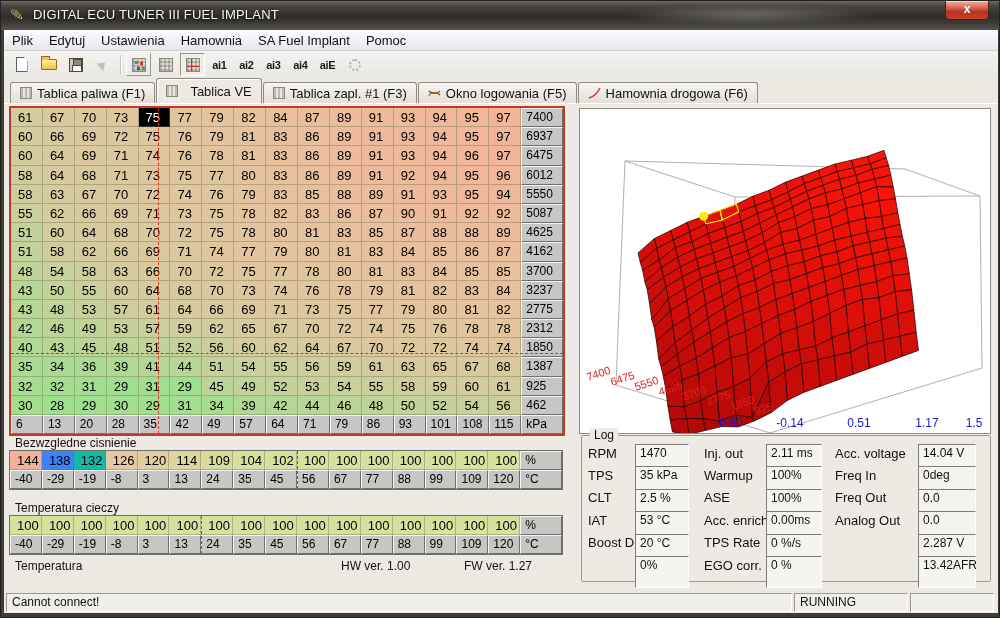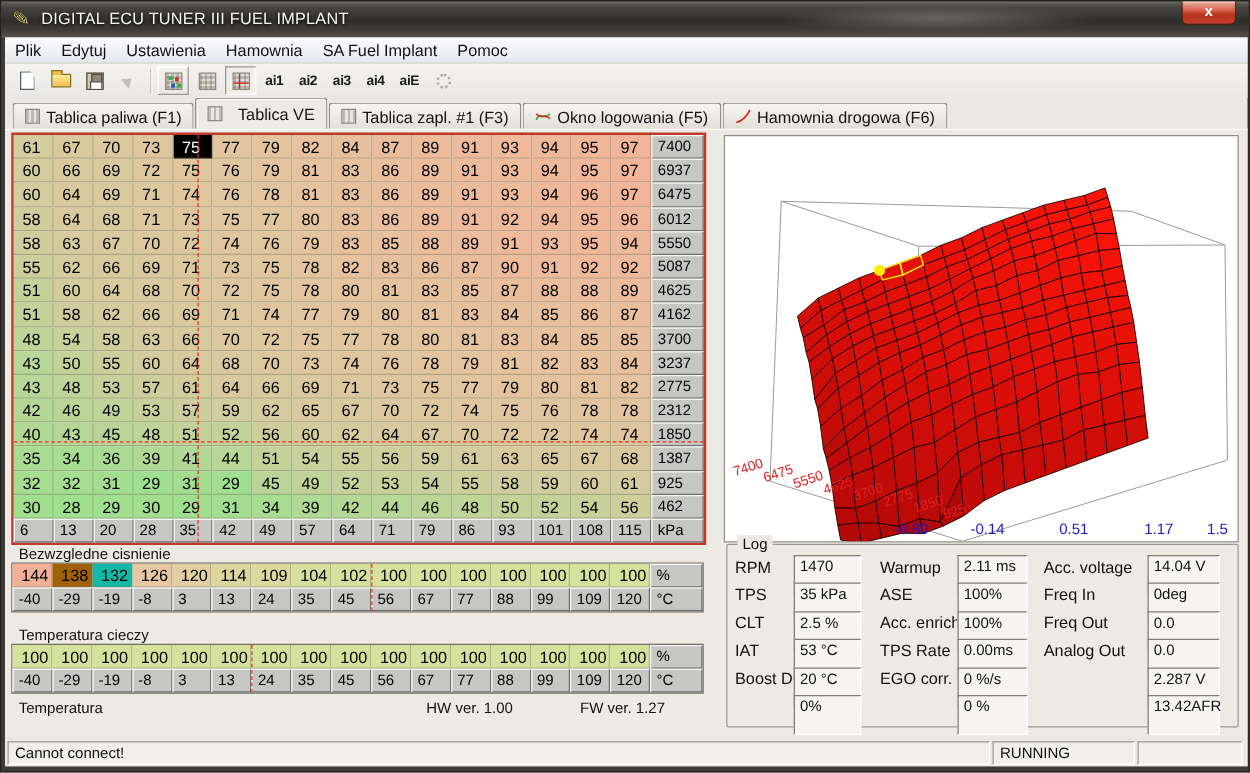--- a/index.html
+++ b/index.html
@@ -475,21 +475,21 @@
             <div class="hcell">kPa</div>
             <div class="dash-v" style="left: 146.6px; height: 326px;"></div>
             <div class="dash-h" style="top: 244.9px; width: 552px;"></div>
           </div>
       </div>
 
       <div class="sect-label" style="top:333px">Bezwzgledne cisnienie</div>
       <div class="mini-table-wrap" style="top:347px">
         <div class="mini-table" id="pressure-table">
             <div class="vcell" style="background: rgb(243, 178, 151);">144</div>
-            <div class="vcell" style="background: #a16207;">138</div>
+            <div class="vcell" style="background: #3b82f6;">138</div>
             <div class="vcell" style="background: #14b8a6;">132</div>
             <div class="vcell" style="background: rgb(232, 200, 163);">126</div>
             <div class="vcell" style="background: rgb(226, 207, 161);">120</div>
             <div class="vcell" style="background: rgb(219, 214, 158);">114</div>
             <div class="vcell" style="background: rgb(217, 218, 158);">109</div>
             <div class="vcell" style="background: rgb(215, 223, 158);">104</div>
             <div class="vcell" style="background: rgb(214, 224, 158);">102</div>
             <div class="vcell" style="background: rgb(213, 226, 158);">100</div>
             <div class="vcell" style="background: rgb(213, 226, 158);">100</div>
             <div class="vcell" style="background: rgb(213, 226, 158);">100</div>
@@ -834,20 +834,23 @@
               </div>
               <div class="log-row">
                 <span class="log-label">IAT</span>
               </div>
               <div class="log-row">
                 <span class="log-label">Boost DC</span>
               </div>
             </div>
             <div class="log-col" style="left: 122px; width: 150px;">
               <div class="log-row">
+                <span class="log-label">Inj. out</span>
+              </div>
+              <div class="log-row">
                 <span class="log-label">Warmup</span>
               </div>
               <div class="log-row">
                 <span class="log-label">ASE</span>
               </div>
               <div class="log-row">
                 <span class="log-label">Acc. enrich.</span>
               </div>
               <div class="log-row">
                 <span class="log-label">TPS Rate</span>

